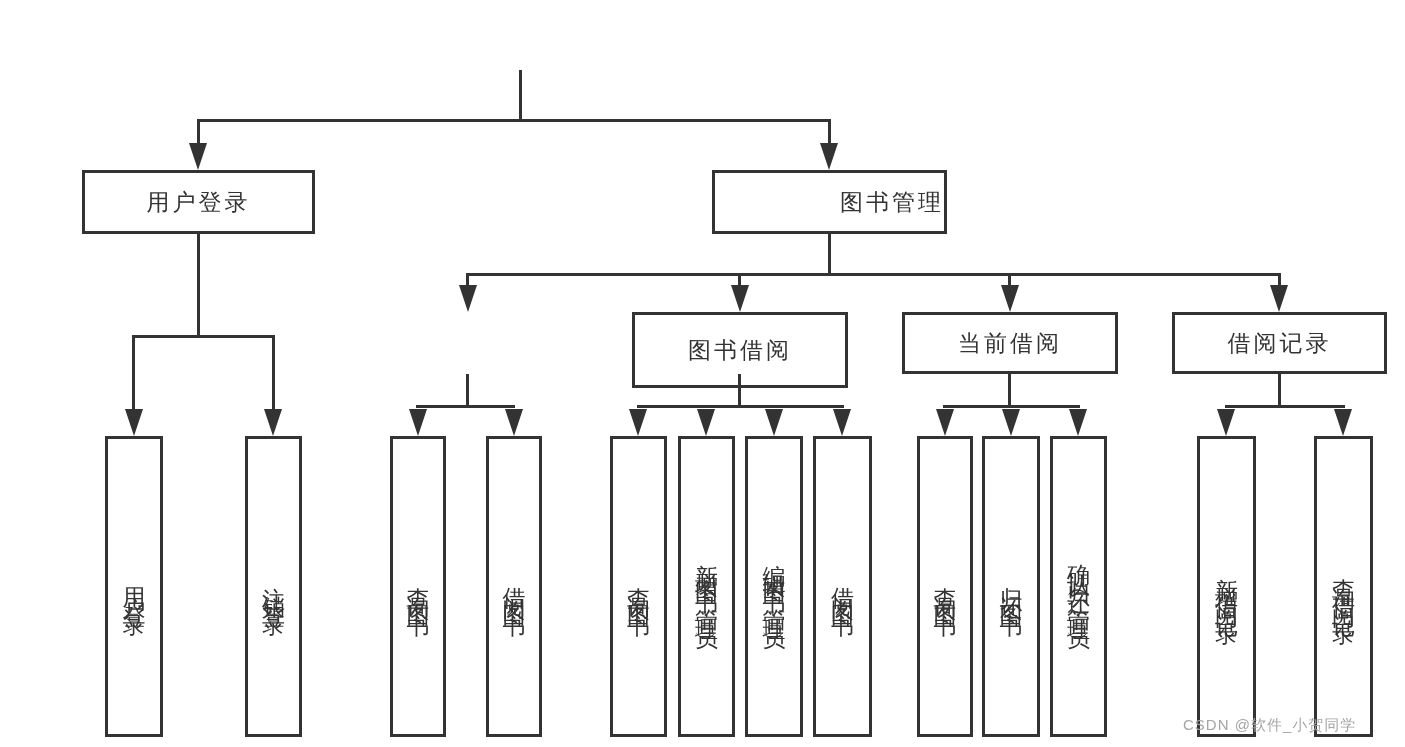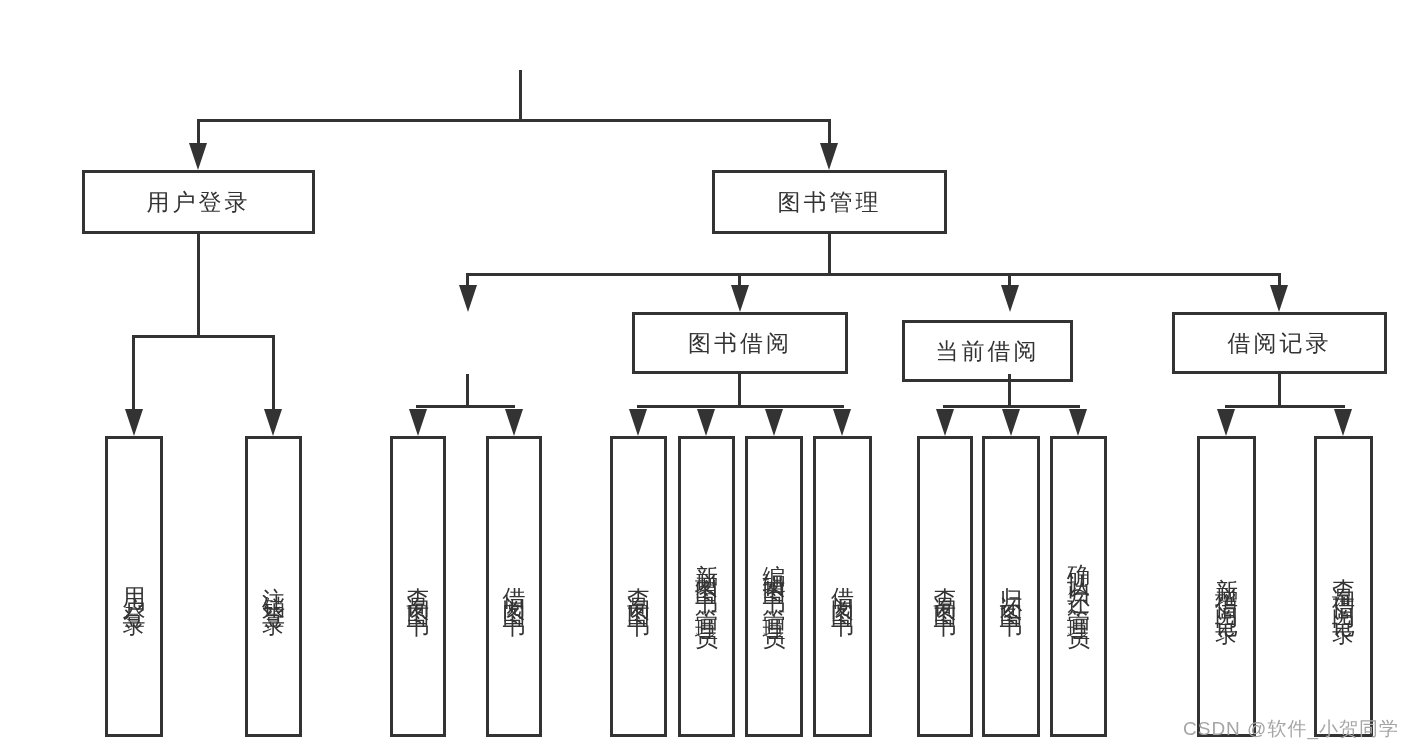--- a/index.html
+++ b/index.html
@@ -20,29 +20,29 @@
     letter-spacing:9px;white-space:normal;
   }
   .ln{position:absolute;background:var(--line,#333);}
   .tri{
     position:absolute;width:0;height:0;
     border-left:9px solid transparent;border-right:9px solid transparent;
     border-top:27px solid var(--line,#333);
   }
   .watermark{
     position:absolute;left:1183px;top:716px;z-index:5;
-    font-size:19px;letter-spacing:1px;color:var(--wm,#a5a5a5);white-space:nowrap;
+    font-size:15px;letter-spacing:1px;color:var(--wm,#a5a5a5);white-space:nowrap;
   }
   
   .b-root{left:20px;top:13px;width:1002px;height:57px;}
   .b-ul  {left:82px;top:170px;width:233px;height:64px;}
-  .b-bm  {left:712px;top:170px;width:235px;height:64px;}
+  .b-bm  {left:712px;top:170px;width:235px;height:64px;justify-content:flex-end;}
   .b-nb  {left:360px;top:312px;width:216px;height:62px;}
-  .b-bb  {left:632px;top:312px;width:216px;height:62px;}
-  .b-cb  {left:902px;top:320px;width:171px;height:62px;}
+  .b-bb  {left:632px;top:312px;width:216px;height:76px;}
+  .b-cb  {left:902px;top:312px;width:216px;height:62px;}
   .b-br  {left:1172px;top:312px;width:215px;height:62px;}
   .leaf{top:436px;height:301px;}
   .b-ul0{left:105px;width:58px;} .b-ul1{left:245px;width:57px;}
   .b-nb0{left:390px;width:56px;} .b-nb1{left:486px;width:56px;}
   .b-bb0{left:610px;width:57px;} .b-bb1{left:678px;width:57px;}
   .b-bb2{left:745px;width:58px;} .b-bb3{left:813px;width:59px;}
   .b-cb0{left:917px;width:56px;} .b-cb1{left:982px;width:58px;}
   .b-cb2{left:1050px;width:57px;}
   .b-br0{left:1197px;width:59px;} .b-br1{left:1314px;width:59px;}
 </style>

